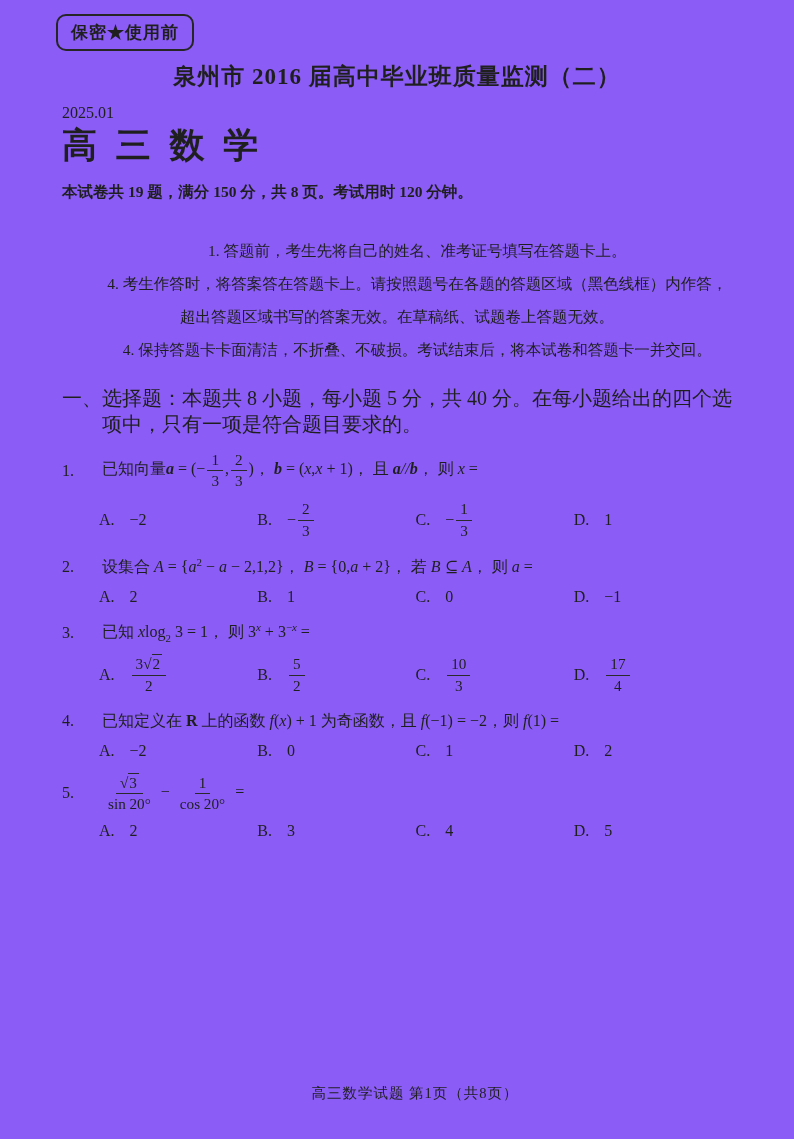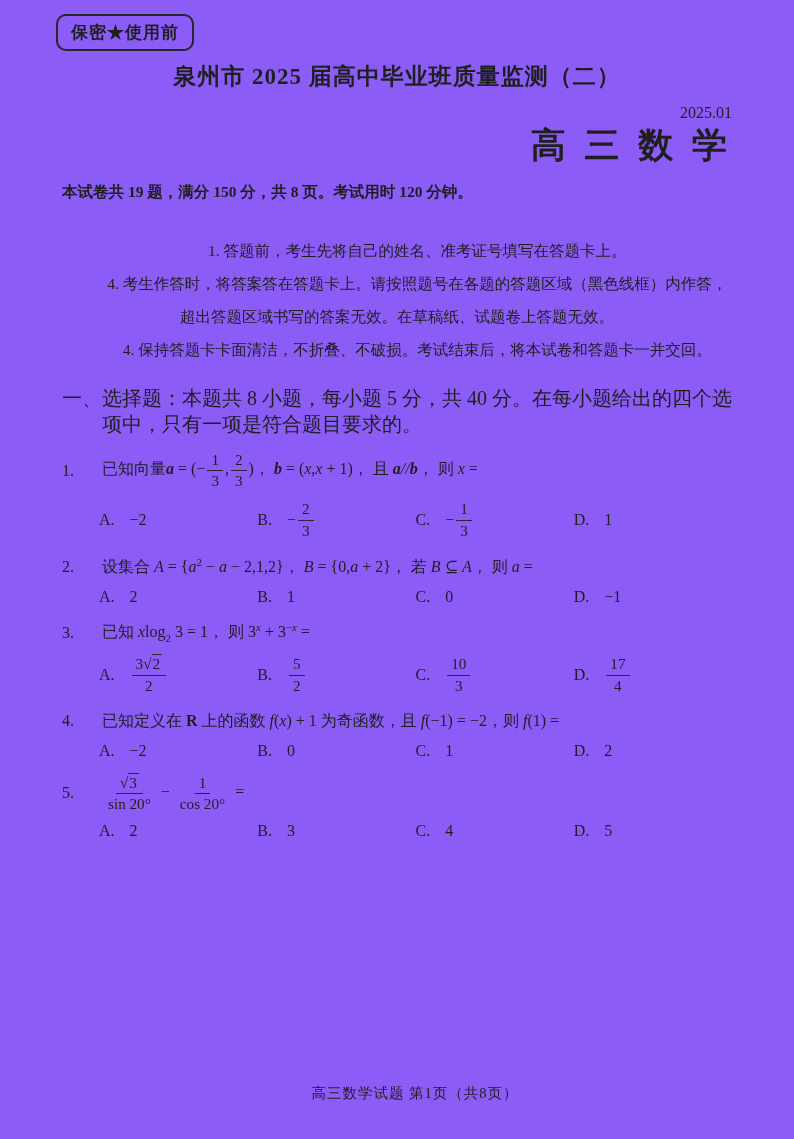--- a/index.html
+++ b/index.html
@@ -27,25 +27,25 @@
   }
   .exam-title {
     margin-top: 47px;
     text-align: center;
     font-size: 23px;
     font-weight: 700;
     letter-spacing: 1px;
   }
   .exam-date {
     margin-top: 12px;
-    text-align: right;
+    text-align: left;
     font-size: 16px;
   }
   .subject-title {
-    text-align: right;
+    text-align: left;
     font-size: 35px;
     font-weight: 700;
     letter-spacing: 5px;
     margin-top: 0;
   }
   .exam-meta {
     margin-top: 13px;
     text-align: left;
     font-size: 15.5px;
     font-weight: 700;
@@ -105,21 +105,21 @@
     padding-left: 28px;
   }
 </style>
 </head>
 <body>
 
 <div class="page">
 
   <div class="badge">保密★使用前</div>
 
-  <div class="exam-title">泉州市 2025 届高中毕业班质量监测（二）</div>
+  <div class="exam-title">泉州市 2016 届高中毕业班质量监测（二）</div>
   <div class="exam-date">2025.01</div>
   <div class="subject-title">高 三 数 学</div>
   <div class="exam-meta">本试卷共 19 题，满分 150 分，共 8 页。考试用时 120 分钟。</div>
 
   <div class="notices">
     <p class="notice-item">1. 答题前，考生先将自己的姓名、准考证号填写在答题卡上。</p>
     <p class="notice-item">4. 考生作答时，将答案答在答题卡上。请按照题号在各题的答题区域（黑色线框）内作答，超出答题区域书写的答案无效。在草稿纸、试题卷上答题无效。</p>
     <p class="notice-item">4. 保持答题卡卡面清洁，不折叠、不破损。考试结束后，将本试卷和答题卡一并交回。</p>
   </div>
 

